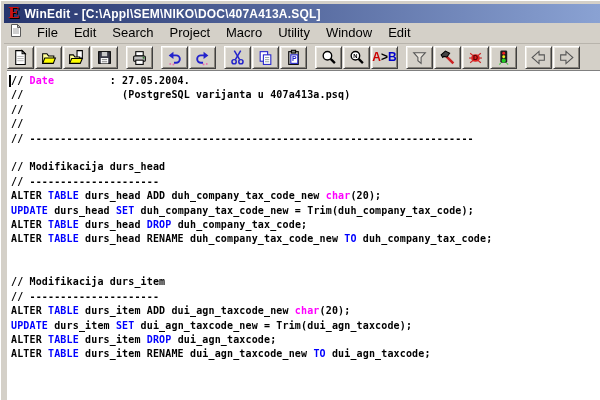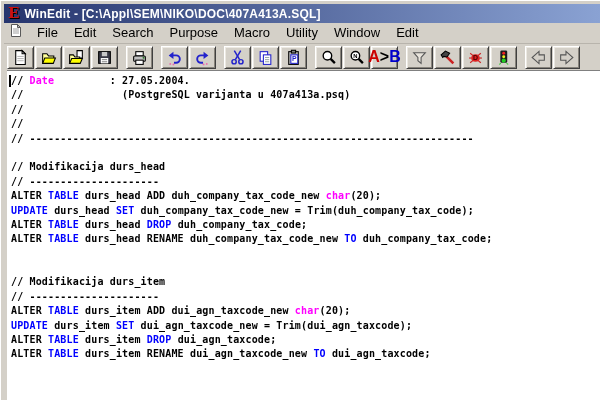--- a/index.html
+++ b/index.html
@@ -35,21 +35,21 @@
     flex:0 0 auto;width:27px;height:23px;margin-right:1px;padding:0;
     display:inline-flex;align-items:center;justify-content:center;
     background:#d4d0c8;
     border:1px solid;border-color:#ffffff #404040 #404040 #ffffff;
     box-shadow:inset 1px 1px 0 #ece9e2, inset -1px -1px 0 #87837b;
     cursor:pointer;
   }
   .tb svg{display:block;}
   .sep{flex:0 0 auto;width:7px;height:1px;}
   .sep.wide{width:19px;}
-  .ab{font-size:16px;font-weight:bold;line-height:10px;font-family:"Liberation Sans",sans-serif;}
+  .ab{font-size:12px;font-weight:bold;line-height:10px;font-family:"Liberation Sans",sans-serif;}
   .ab .a{color:#cc0000;} .ab .gt{color:#000;} .ab .b{color:#0000cc;}
   
   .content{
     position:relative;background:#fff;height:331px;margin-left:3px;
     border-top:1px solid #808080;
     padding:3px 0 0 4px;overflow:hidden;
   }
   .code{
     font-family:"DejaVu Sans Mono",monospace;
     font-size:10px;line-height:14.4px;letter-spacing:.15px;
@@ -78,21 +78,21 @@
         <g stroke="#a0a0a0">
             <line x1="5" y1="6" x2="11" y2="6"></line>
             <line x1="5" y1="8" x2="11" y2="8"></line>
             <line x1="5" y1="10" x2="11" y2="10"></line>
           </g>
       </svg>
     </span>
     <span class="menu-item">File</span>
     <span class="menu-item">Edit</span>
     <span class="menu-item">Search</span>
-    <span class="menu-item">Purpose</span>
+    <span class="menu-item">Project</span>
     <span class="menu-item">Macro</span>
     <span class="menu-item">Utility</span>
     <span class="menu-item">Window</span>
     <span class="menu-item">Edit</span>
   </div>
 
   <div class="toolbar">
 
     <button class="tb">
         <span>

